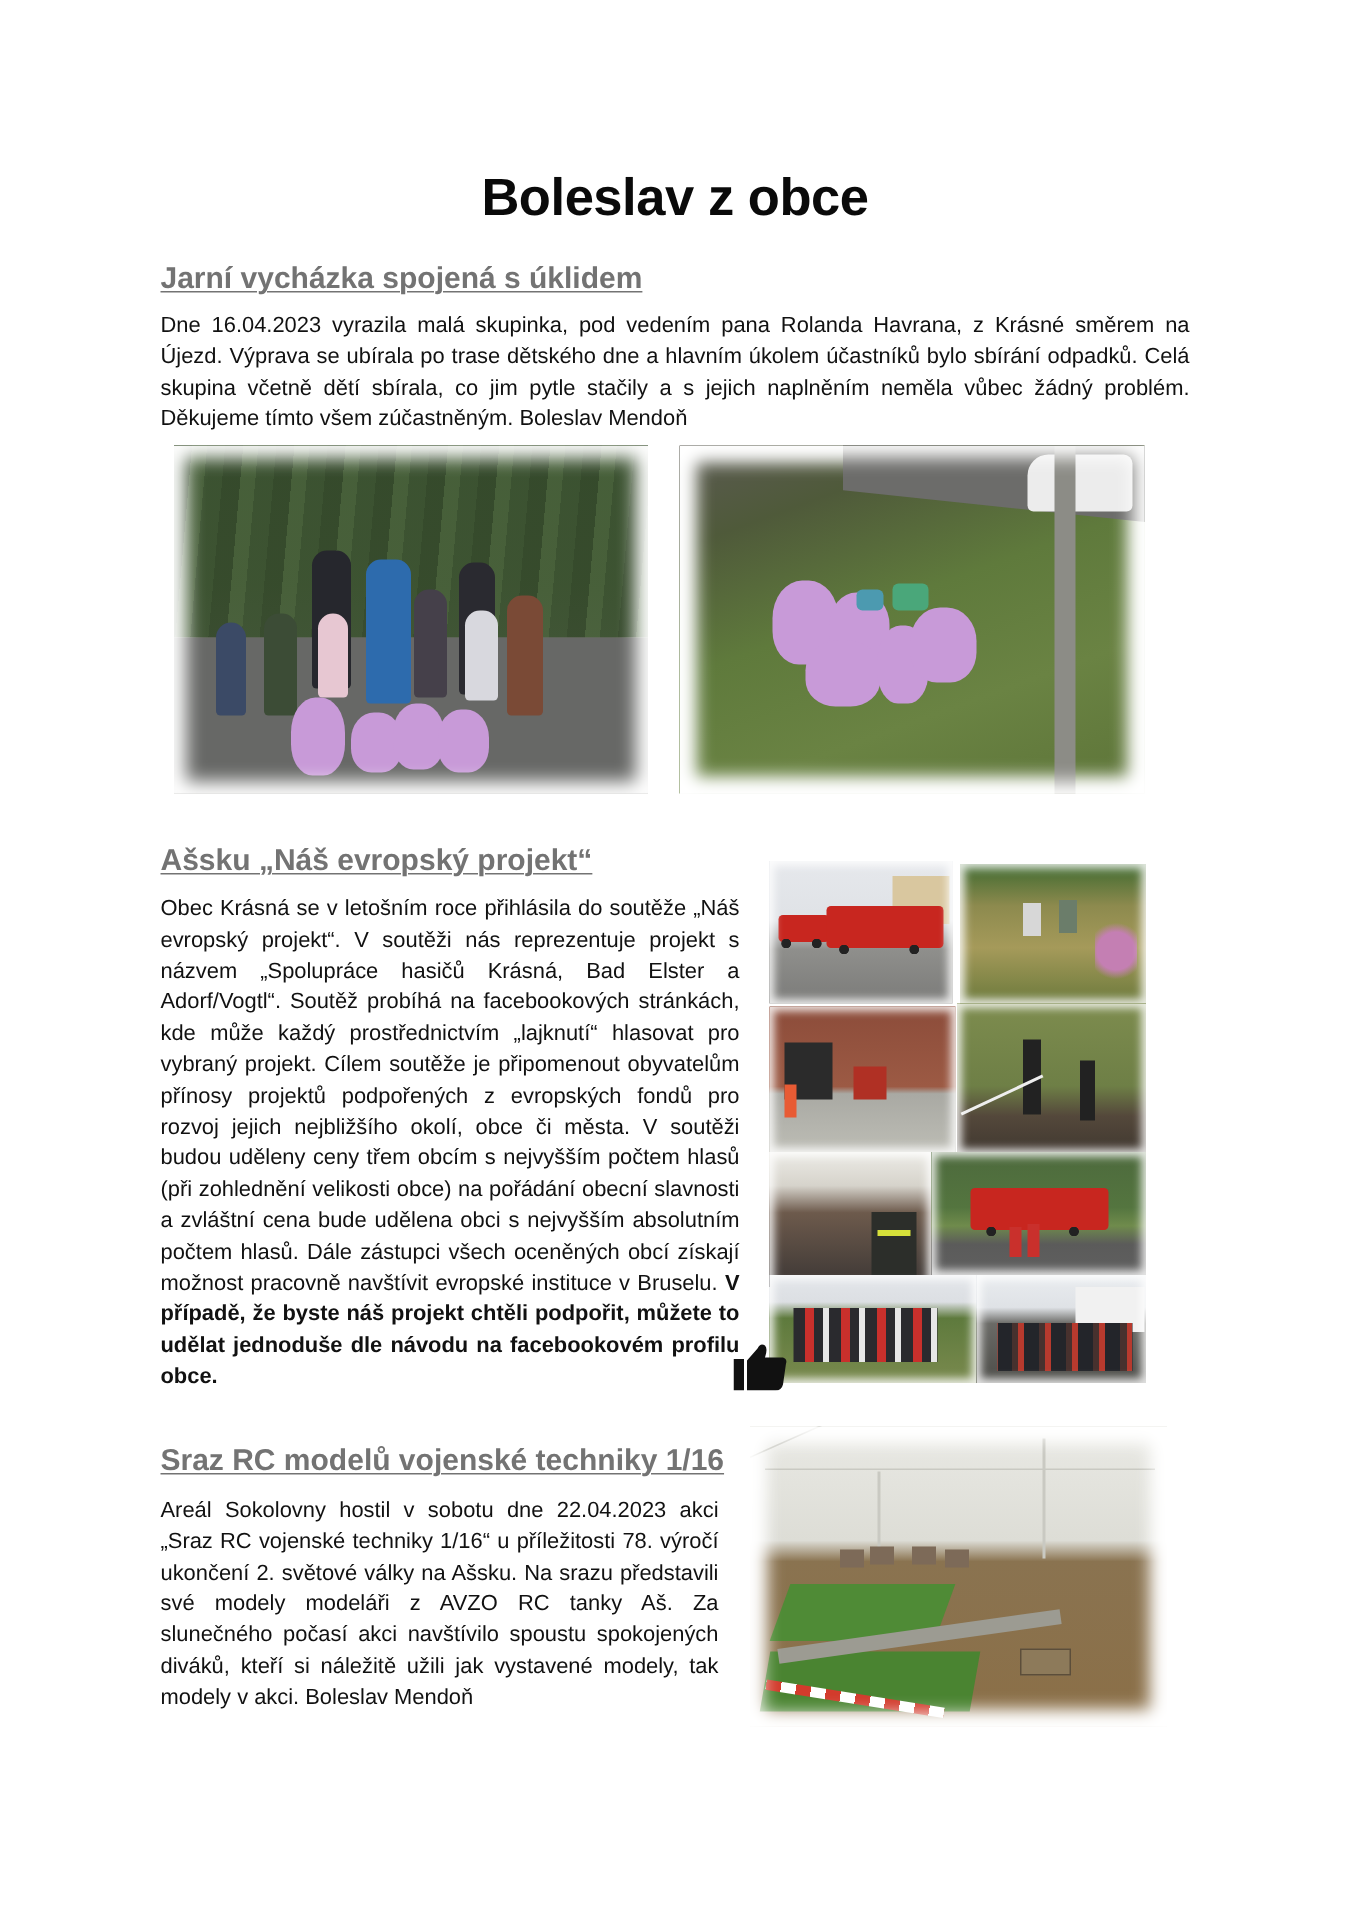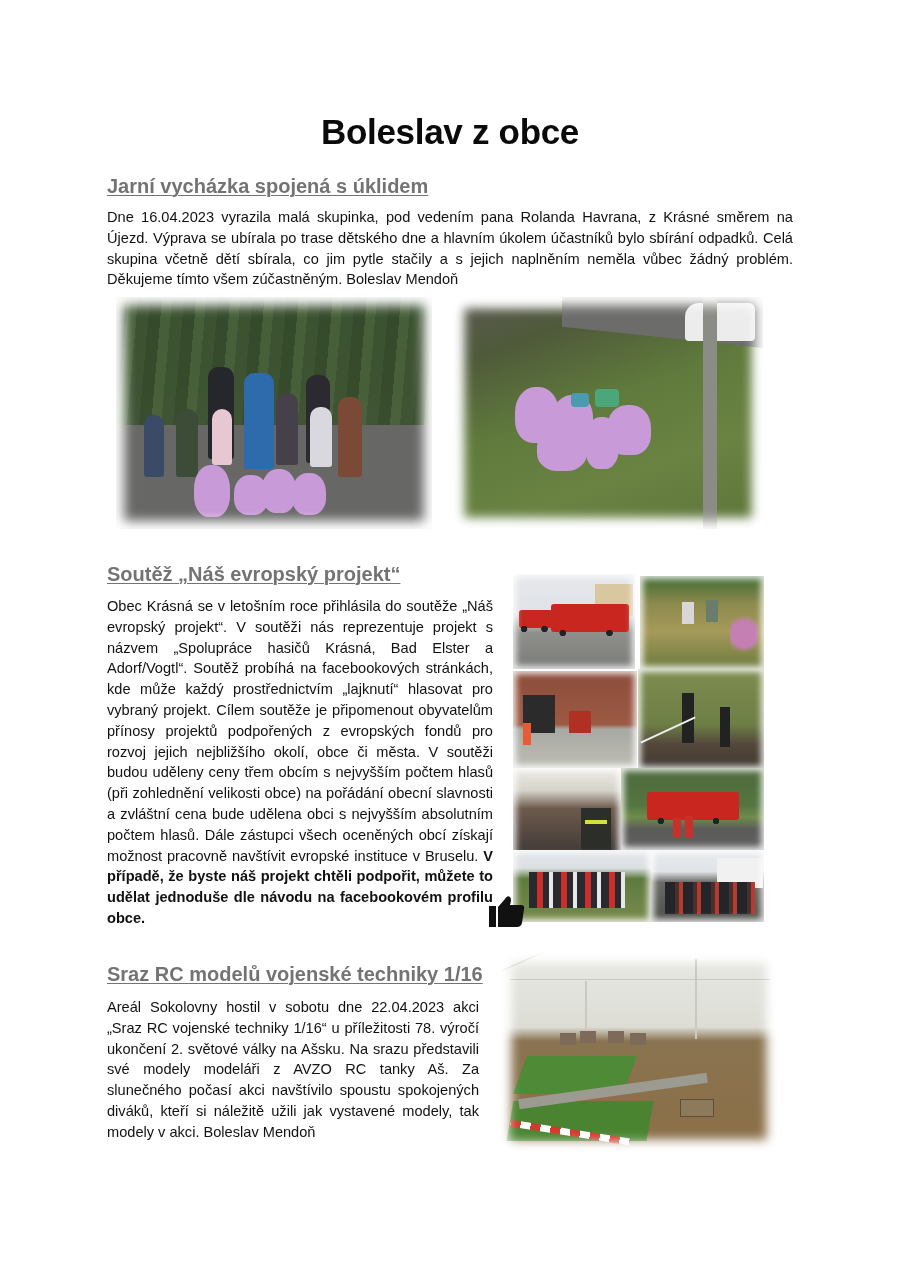--- a/index.html
+++ b/index.html
@@ -104,21 +104,21 @@
   <div class="pole"></div>
   <div class="bag" style="left:62px;top:90px;width:44px;height:56px;"></div>
   <div class="bag" style="left:100px;top:98px;width:40px;height:48px;"></div>
   <div class="bag" style="left:84px;top:130px;width:50px;height:44px;"></div>
   <div class="bag" style="left:132px;top:120px;width:34px;height:52px;"></div>
   <div class="bag" style="left:154px;top:108px;width:44px;height:50px;"></div>
   <div style="position:absolute;left:142px;top:92px;width:24px;height:18px;border-radius:4px;background:#4aa77a;"></div>
   <div style="position:absolute;left:118px;top:96px;width:18px;height:14px;border-radius:4px;background:#4c9ab0;"></div>
 </div>
 
-<h2 class="section-heading" style="top:563px;">Soutěž „Náš evropský projekt“</h2>
+<h2 class="section-heading" style="top:563px;">Ašsku „Náš evropský projekt“</h2>
 <p class="body-text" style="top:596px; width:386px;"><span>Obec Krásná se v letošním roce přihlásila do soutěže „Náš evropský projekt“. V soutěži nás reprezentuje projekt s názvem „Spolupráce hasičů Krásná, Bad Elster a Adorf/Vogtl“. Soutěž probíhá na facebookových stránkách, kde může každý prostřednictvím „lajknutí“ hlasovat pro vybraný projekt. Cílem soutěže je připomenout obyvatelům přínosy projektů podpořených z evropských fondů pro rozvoj jejich nejbližšího okolí, obce či města. V soutěži budou uděleny ceny třem obcím s nejvyšším počtem hlasů (při zohlednění velikosti obce) na pořádání obecní slavnosti a zvláštní cena bude udělena obci s nejvyšším absolutním počtem hlasů. Dále zástupci všech oceněných obcí získají možnost pracovně navštívit evropské instituce v Bruselu. </span><b>V případě, že byste náš projekt chtěli podpořit, můžete to udělat jednoduše dle návodu na facebookovém profilu obce.</b></p>
 
 <div>
   <div class="tile" style="left:513px;top:574px;width:122px;height:95px;background:linear-gradient(180deg,#e6e8ec 0%,#dfe2e6 42%,#8f8f8c 62%,#7b7b79 100%);" title="Hasičské vozy před budovou">
     <div style="position:absolute;left:82px;top:10px;width:38px;height:32px;background:#d9c79f;"></div>
     <div class="truck" style="left:6px;top:36px;width:34px;height:18px;"></div>
     <div class="truck" style="left:38px;top:30px;width:78px;height:28px;"></div>
   </div>
   <div class="tile" style="left:640px;top:576px;width:124px;height:93px;background:linear-gradient(180deg,#3f6a30 0%,#8d8a4e 30%,#a59a5a 60%,#6c7a3c 100%);" title="Hasiči u zatopené zahrady">
     <div style="position:absolute;right:6px;top:30px;width:28px;height:56px;background:radial-gradient(circle,#c47fb3 0 40%,transparent 60%);"></div>

